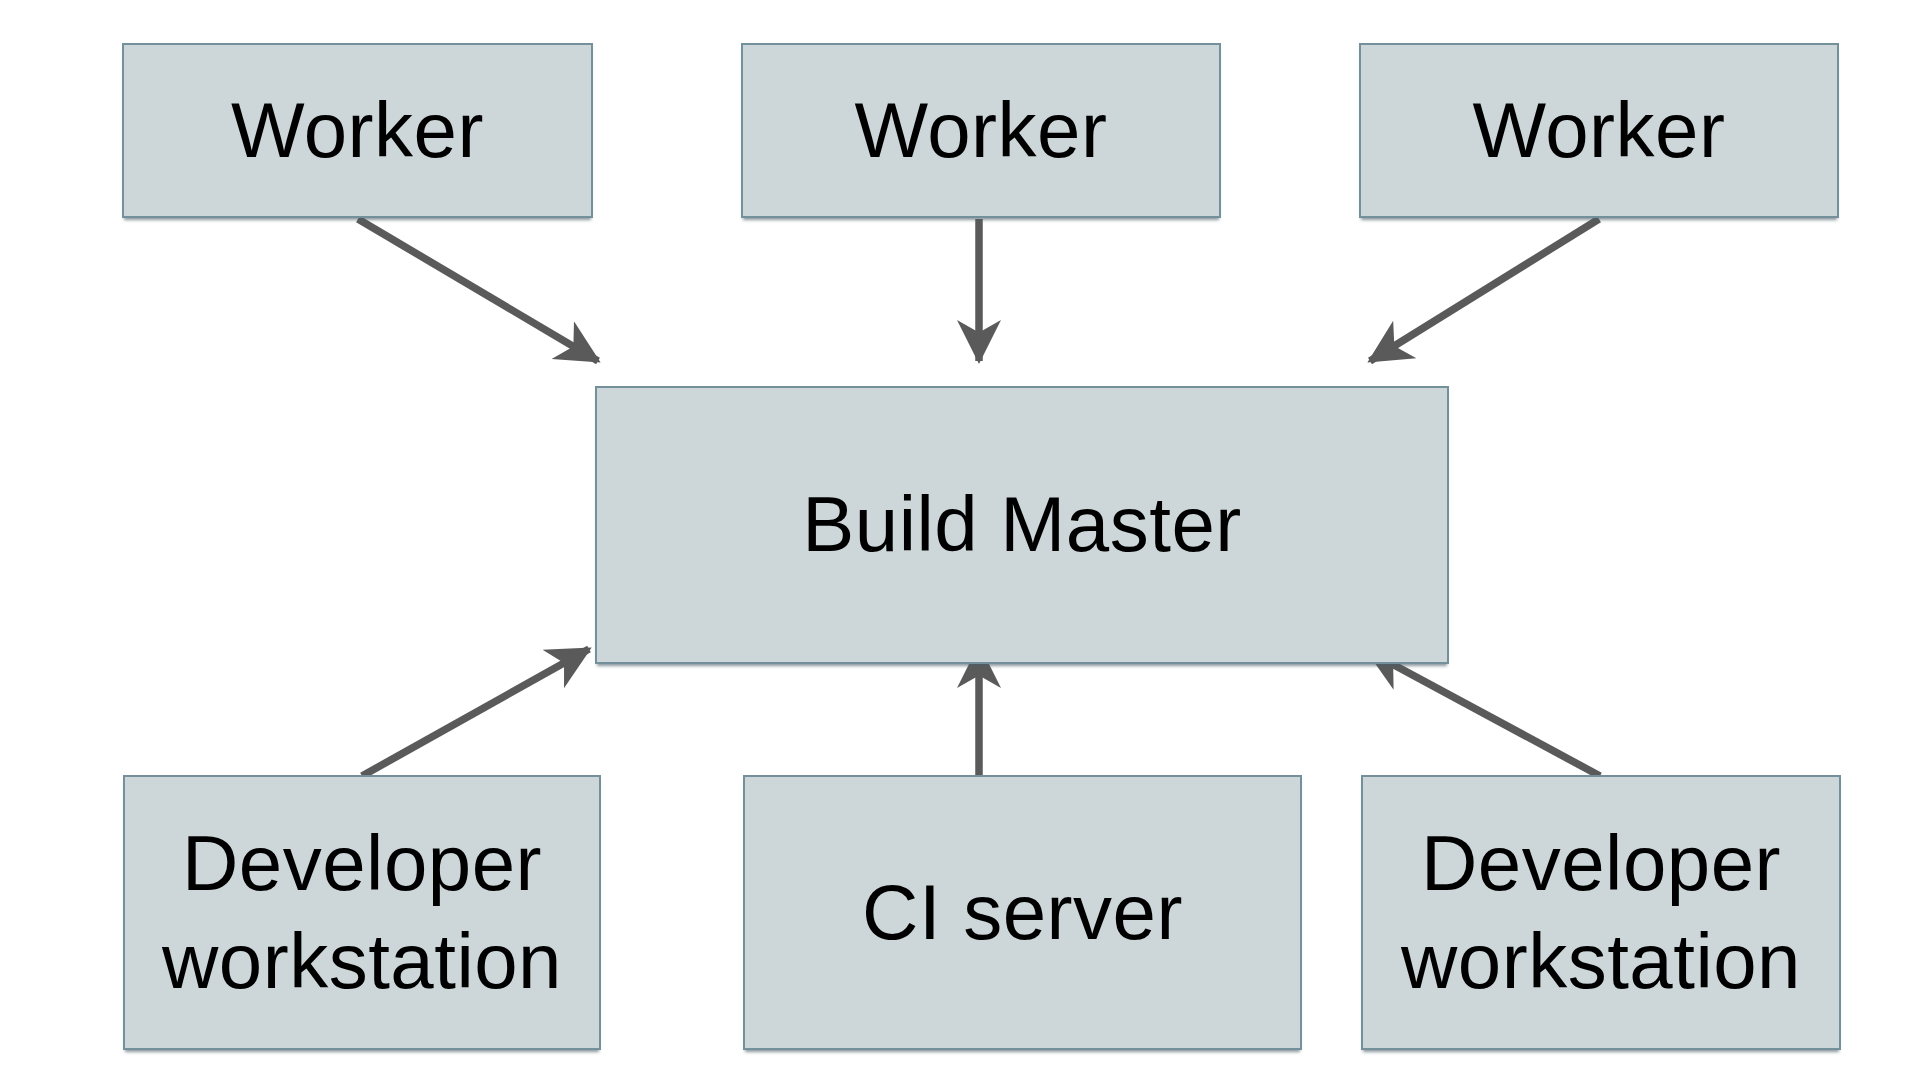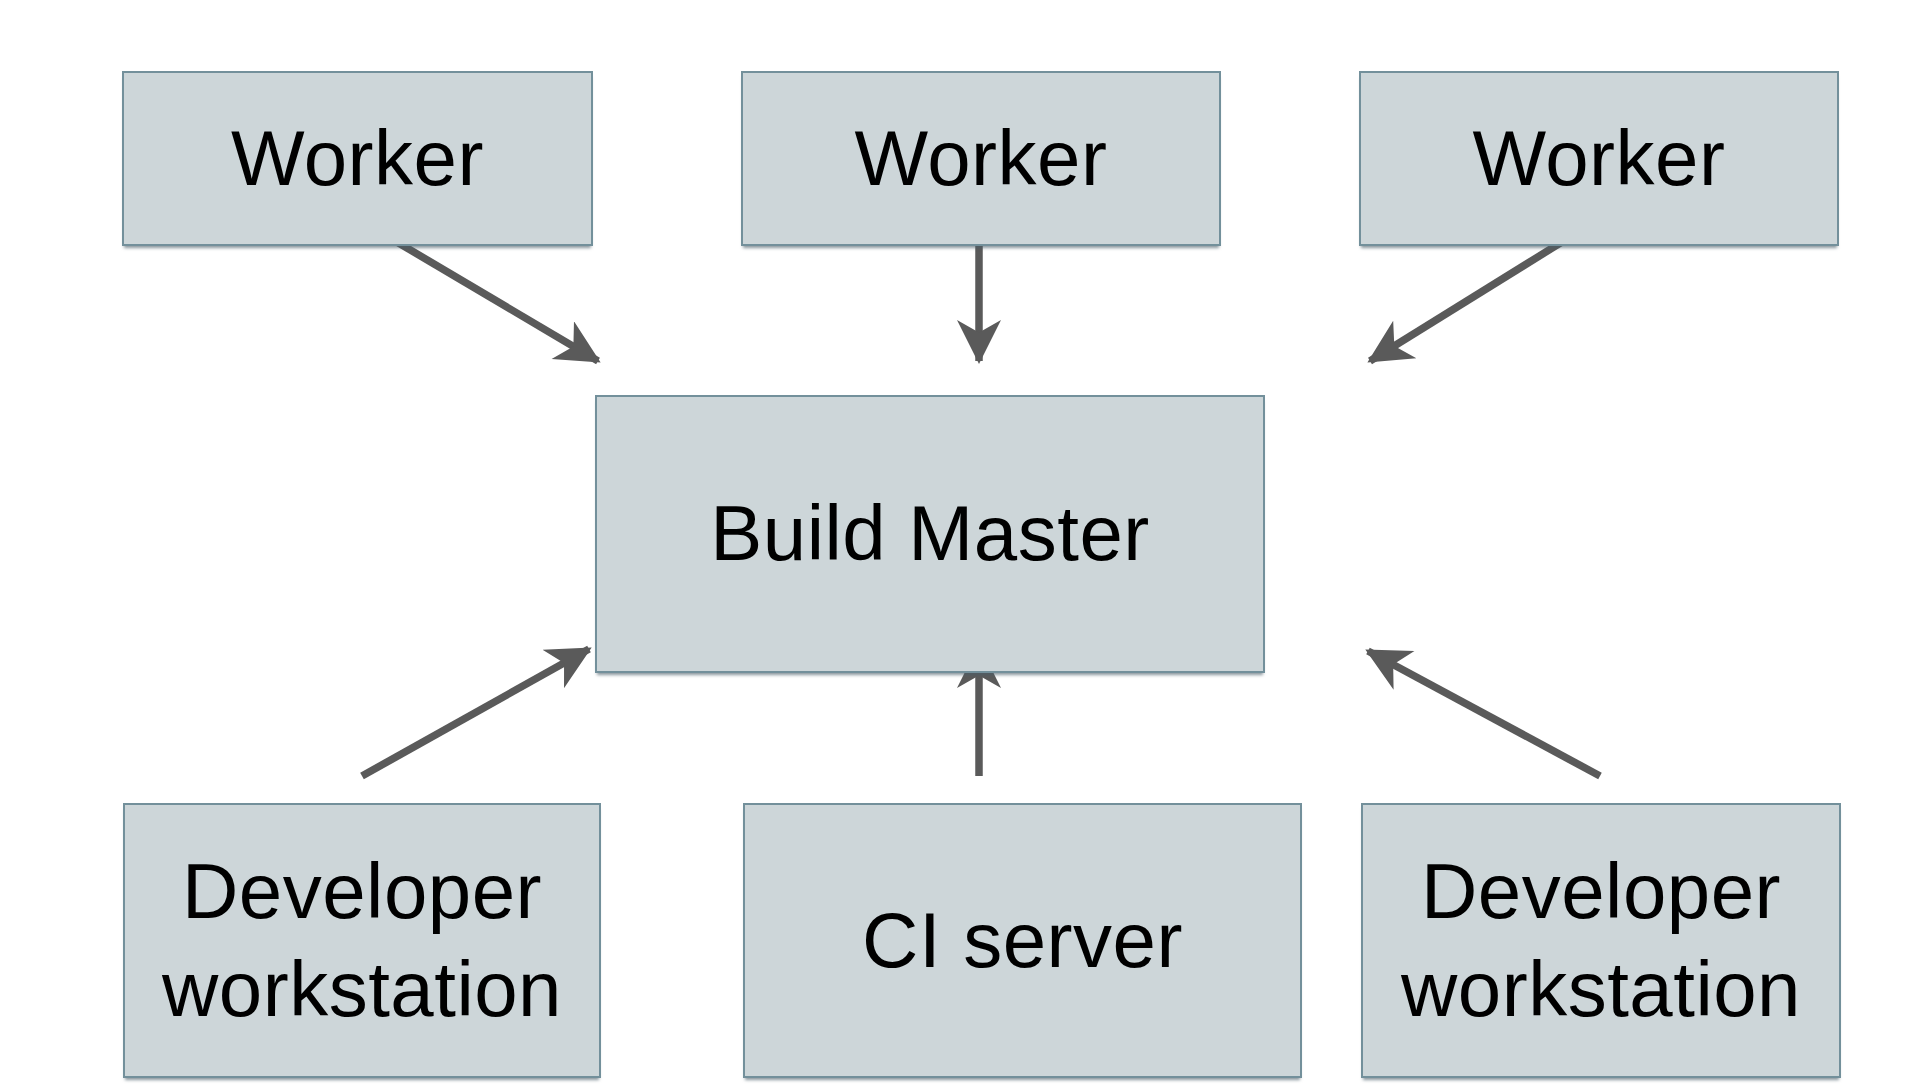--- a/index.html
+++ b/index.html
@@ -23,21 +23,20 @@
   }
   .node{
     position:absolute;
     background:var(--node-fill);
     border:2px solid var(--node-border);
     box-shadow:0 4px 3px -2px rgba(73,94,104,0.65);
     display:flex;
     align-items:center;
     justify-content:center;
     text-align:center;
-    margin-top:28px;
   }
   .node-label{
     display:block;
     width:100%;
     font-size:78px;
     line-height:1.25;
     color:var(--text);
     letter-spacing:0.5px;
   }
 </style>
@@ -67,21 +66,21 @@
   </div>
 
   <div class="node" style="left:741px;top:43px;width:480px;height:175px">
     <span class="node-label">Worker</span>
   </div>
 
   <div class="node" style="left:1359px;top:43px;width:480px;height:175px">
     <span class="node-label">Worker</span>
   </div>
 
-  <div class="node" style="left:595px;top:367px;width:670px;height:278px">
+  <div class="node" style="left:595px;top:386px;width:854px;height:278px">
     <span class="node-label">Build Master</span>
   </div>
 
   <div class="node" style="left:123px;top:775px;width:478px;height:275px">
     <span class="node-label">Developer workstation</span>
   </div>
 
   <div class="node" style="left:743px;top:775px;width:559px;height:275px">
     <span class="node-label">CI server</span>
   </div>

